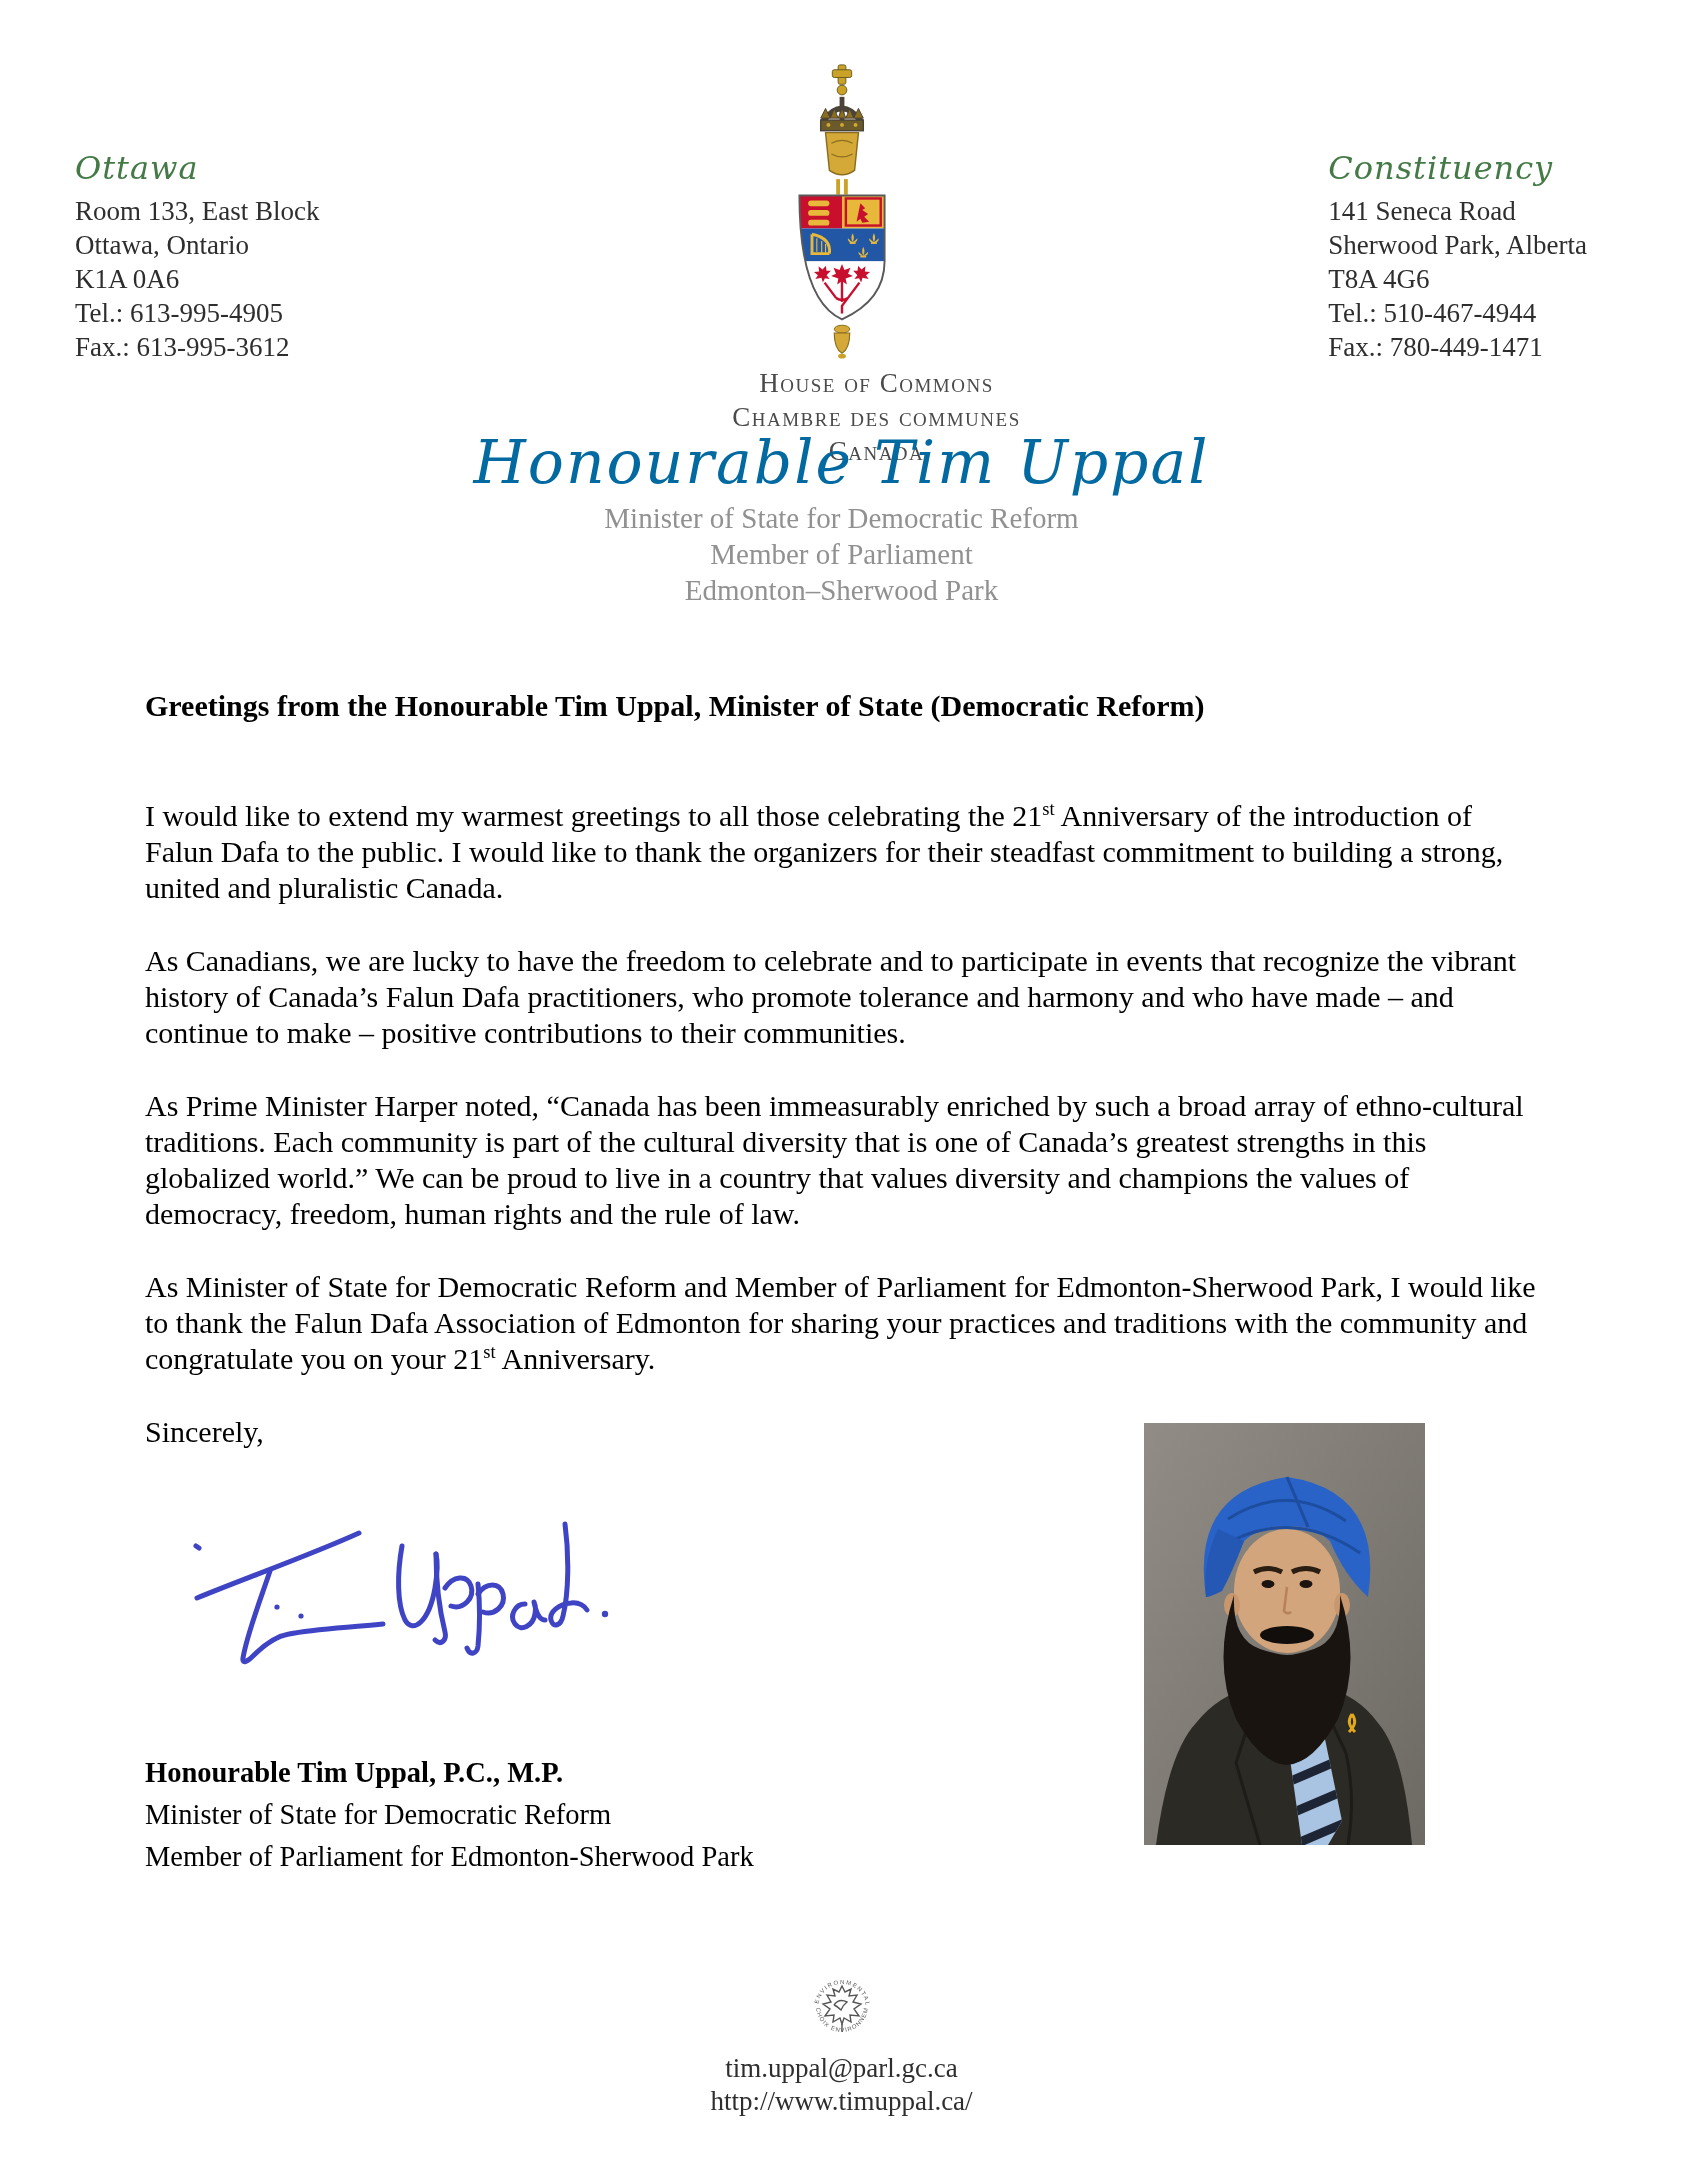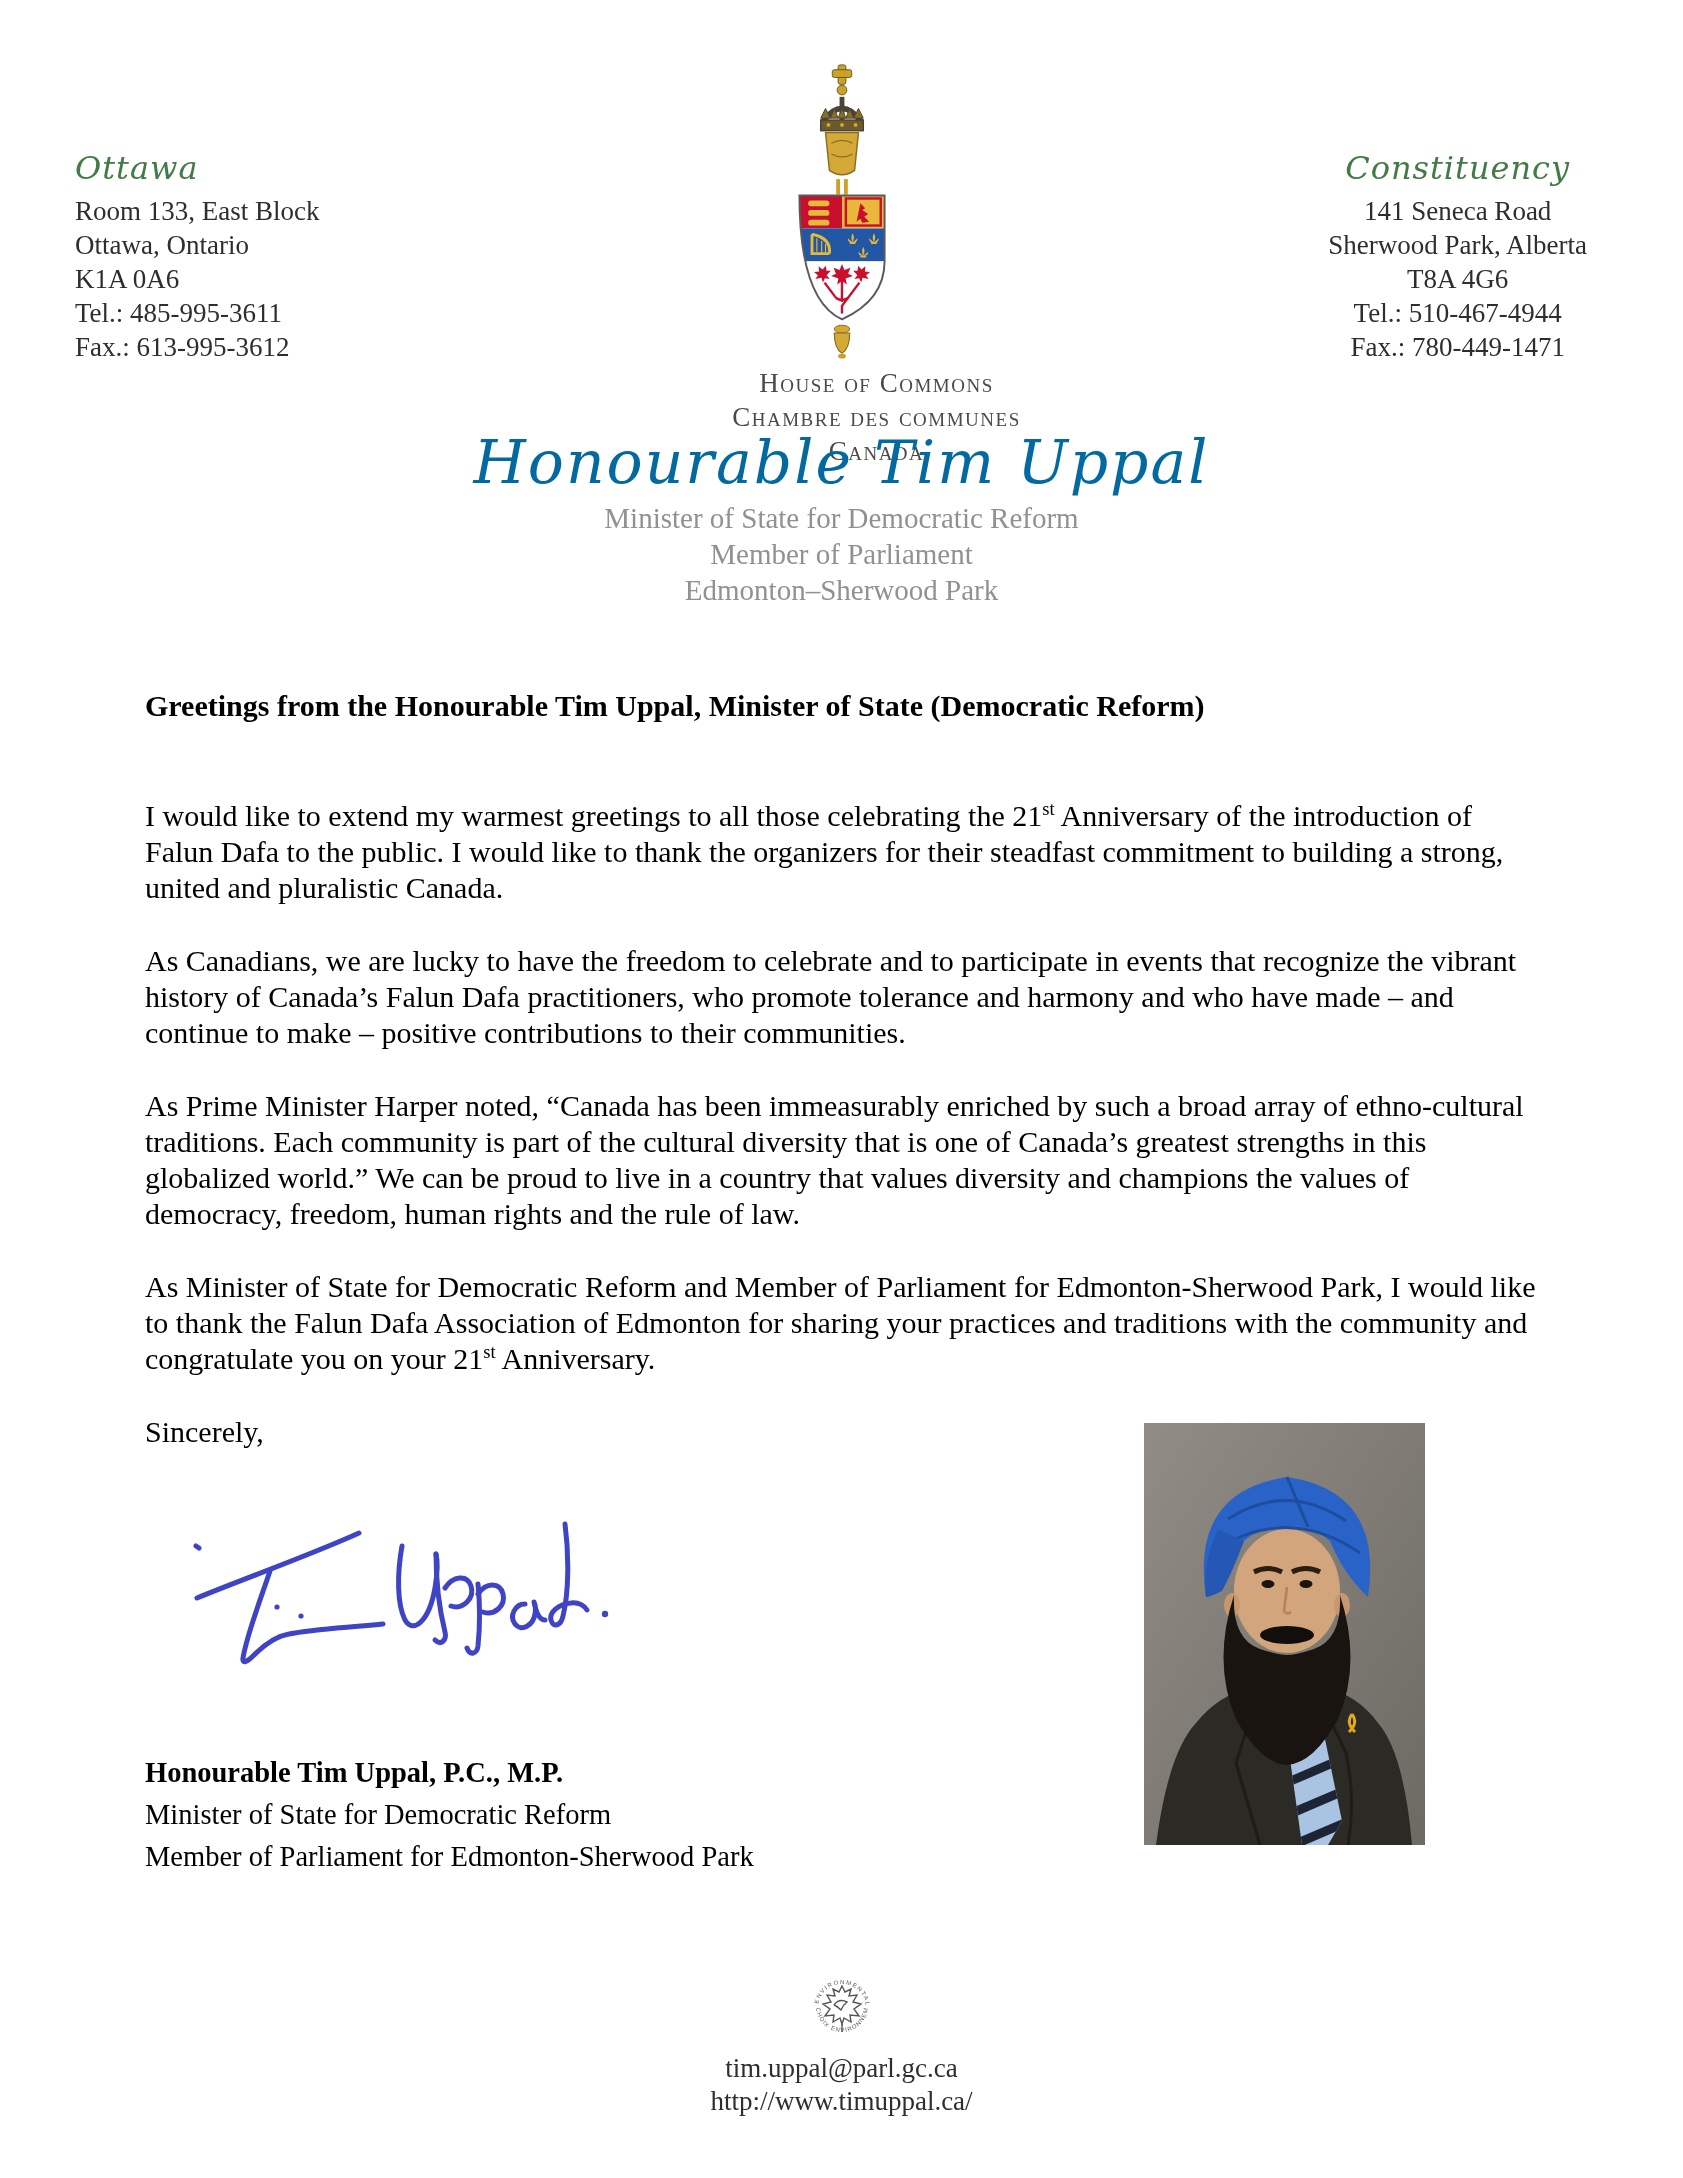--- a/index.html
+++ b/index.html
@@ -4,21 +4,21 @@
 <style>
   html,body { margin:0; padding:0; background:#e9e9e9; }
   .page {
     position:relative; width:1683px; height:2178px; margin:0 auto;
     background:#ffffff; overflow:hidden;
     font-family:"Liberation Serif","DejaVu Serif",serif; color:#000;
   }
   
   .contact { position:absolute; top:146px; font-size:27px; line-height:34px; color:#2e2e2e; }
   .contact-left  { left:75px;  text-align:left; }
-  .contact-right { right:96px; text-align:center; }
+  .contact-right { right:96px; text-align:left; }
   .script-label {
     font-style:italic; font-size:32px; line-height:44px;
     color:#447a46; letter-spacing:1px; margin-bottom:4px;
     font-family:"DejaVu Serif","Liberation Serif",serif;
   }
   .crest { position:absolute; left:50%; top:62px; transform:translateX(-50%); }
   .institution {
     position:absolute; top:366px; left:0; width:100%; text-align:center;
     font-variant:small-caps; letter-spacing:1.5px;
     font-size:27px; line-height:34px; color:#4a4a4a;padding-left:35px;
@@ -53,21 +53,21 @@
 <body>
 
 <div class="page">
 
   <div class="contact contact-left">
     <div class="script-label">Ottawa</div>
     <div>
         <div>Room 133, East Block</div>
         <div>Ottawa, Ontario</div>
         <div>K1A 0A6</div>
-        <div>Tel.: 485-995-3611</div>
+        <div>Tel.: 613-995-4905</div>
         <div>Fax.: 613-995-3612</div>
       </div>
   </div>
 
   <div class="contact contact-right">
     <div class="script-label">Constituency</div>
     <div>
         <div>141 Seneca Road</div>
         <div>Sherwood Park, Alberta</div>
         <div>T8A 4G6</div>

